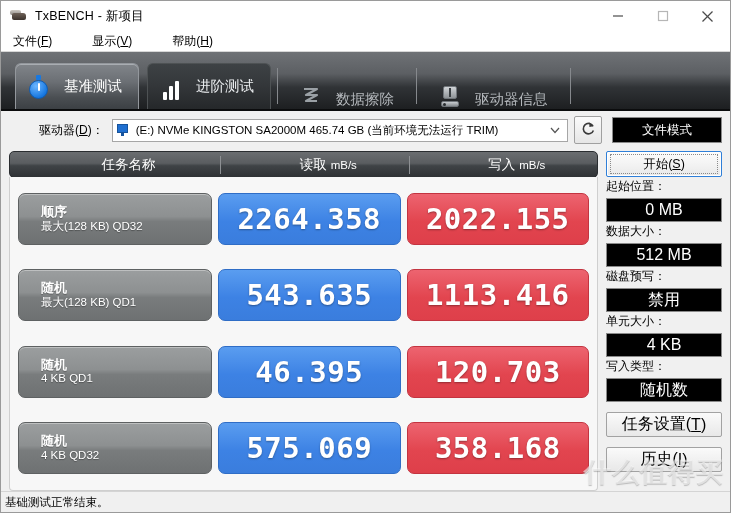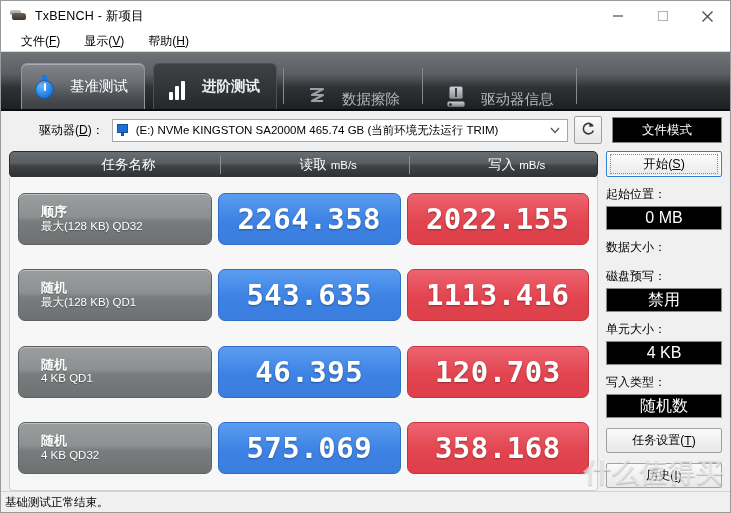--- a/index.html
+++ b/index.html
@@ -44,35 +44,36 @@
   .winbtn{
     width:45px;height:30px;display:flex;align-items:center;justify-content:center;
     color:#4b4b4b;
   }
   .winbtn svg{display:block;}
 
   
   .menubar{
     height:20px;background:#ffffff;
     display:flex;align-items:center;
-    padding-left:18px;flex:0 0 auto;
+    padding-left:10px;flex:0 0 auto;
     border-bottom:1px solid #d7d7d7;
+    gap:16px;
   }
   .menu-item{
     font-size:12px;color:#000;margin-right:20px;
     padding:1px 2px;white-space:nowrap;
   }
   .menu-item u{text-decoration:underline;}
 
   
   .tabstrip{
     height:57px;flex:0 0 auto;
     background:linear-gradient(#6f7276 0%,#5c5f63 38%,#303336 62%,#1d1f21 100%);
     display:flex;align-items:flex-end;
-    padding-left:20px;
+    padding-left:14px;
     border-bottom:2px solid #0b0c0d;
     position:relative;
   }
   .tab{
     height:46px;display:flex;align-items:center;
     padding:0 16px 0 10px;margin-right:0px;
     border-radius:6px 6px 0 0;
     box-sizing:border-box;position:relative;
   }
   .tab .tab-label{
@@ -83,21 +84,21 @@
     background:linear-gradient(#81858a 0%,#6b6f74 40%,#4a4e52 75%,#3c4044 100%);
     border:1px solid #93979c;border-bottom:none;
     box-shadow:inset 0 1px 0 #a9adb2;
   }
   .tab.active .tab-label{color:#ffffff;}
   .tab.second{
     background:linear-gradient(#3e4245 0%,#333639 50%,#25282a 100%);
     border:1px solid #4e5254;border-bottom:none;
     margin-left:8px;
   }
-  .tab.second .tab-label{color:#eceff1;font-weight:bold;}
+  .tab.second .tab-label{color:#eceff1;}
   .tab.plain{background:transparent;border:none;margin-left:4px;align-items:flex-end;}
   .tab.plain .tab-label{color:#b5b9bd;}
   .tab-sep{
     width:1px;height:36px;background:#86898d;
     margin:0 6px 5px 6px;align-self:flex-end;
   }
 
   
   .ic{width:26px;height:26px;position:relative;flex:0 0 auto;}
   .ic-stopwatch .circle{
@@ -237,31 +238,31 @@
     display:flex;align-items:center;justify-content:center;
     font-size:12.5px;color:#000;
     box-shadow:inset 0 0 0 1px #ffffff;
     position:relative;
   }
   .start-btn::after{
     content:"";position:absolute;left:3px;right:3px;top:2px;bottom:2px;
     border:1px dotted #8a8a8a;pointer-events:none;
   }
   .start-btn u{text-decoration:underline;}
-  .s-label{font-size:12px;color:#000;margin:9px 0 3px 0;}
+  .s-label{font-size:12px;color:#000;margin:1px 0 3px 0;}
   .s-field{
     height:22px;background:#000000;border:1px solid #8a8a8a;
     display:flex;align-items:center;justify-content:center;
     color:#ffffff;font-size:16px;
   }
   .s-btn{
     height:23px;background:linear-gradient(#fafafa,#e8e8e8);
     border:1px solid #a2a2a2;border-radius:2px;
     display:flex;align-items:center;justify-content:center;
-    font-size:12px;color:#000;margin-top:10px;
+    font-size:16px;color:#000;margin-top:10px;
   }
   .s-btn u{text-decoration:underline;}
   .spacer{flex:1 1 auto;}
 
   
   .statusbar{
     height:20px;flex:0 0 auto;background:#f0f0f0;
     border-top:1px solid #d4d4d4;
     display:flex;align-items:center;padding-left:4px;
     font-size:11.5px;color:#000;
@@ -445,20 +446,21 @@
       <div class="start-btn">
         <span>开始(</span>
           <u>S</u>
           <span>)</span>
       </div>
 
       <div class="s-label">起始位置：</div>
       <div class="s-field">0 MB</div>
 
       <div class="s-label">数据大小：</div>
+      <div class="s-field">512 MB</div>
 
       <div class="s-label">磁盘预写：</div>
       <div class="s-field">禁用</div>
 
       <div class="s-label">单元大小：</div>
       <div class="s-field">4 KB</div>
 
       <div class="s-label">写入类型：</div>
       <div class="s-field">随机数</div>
 

